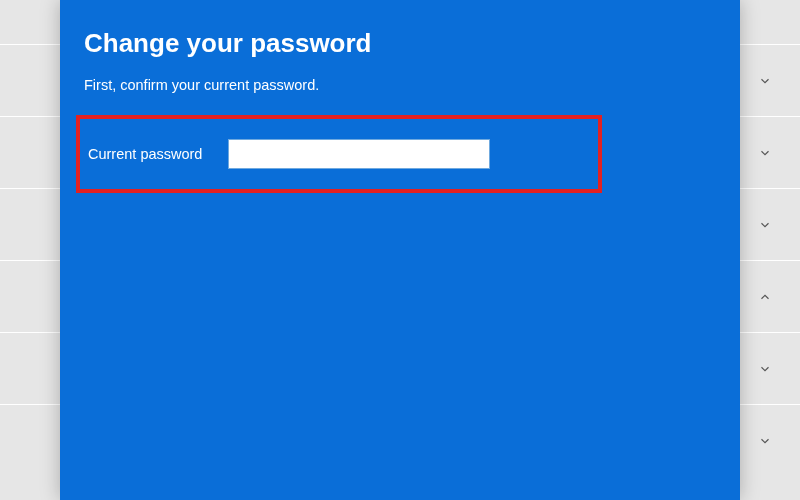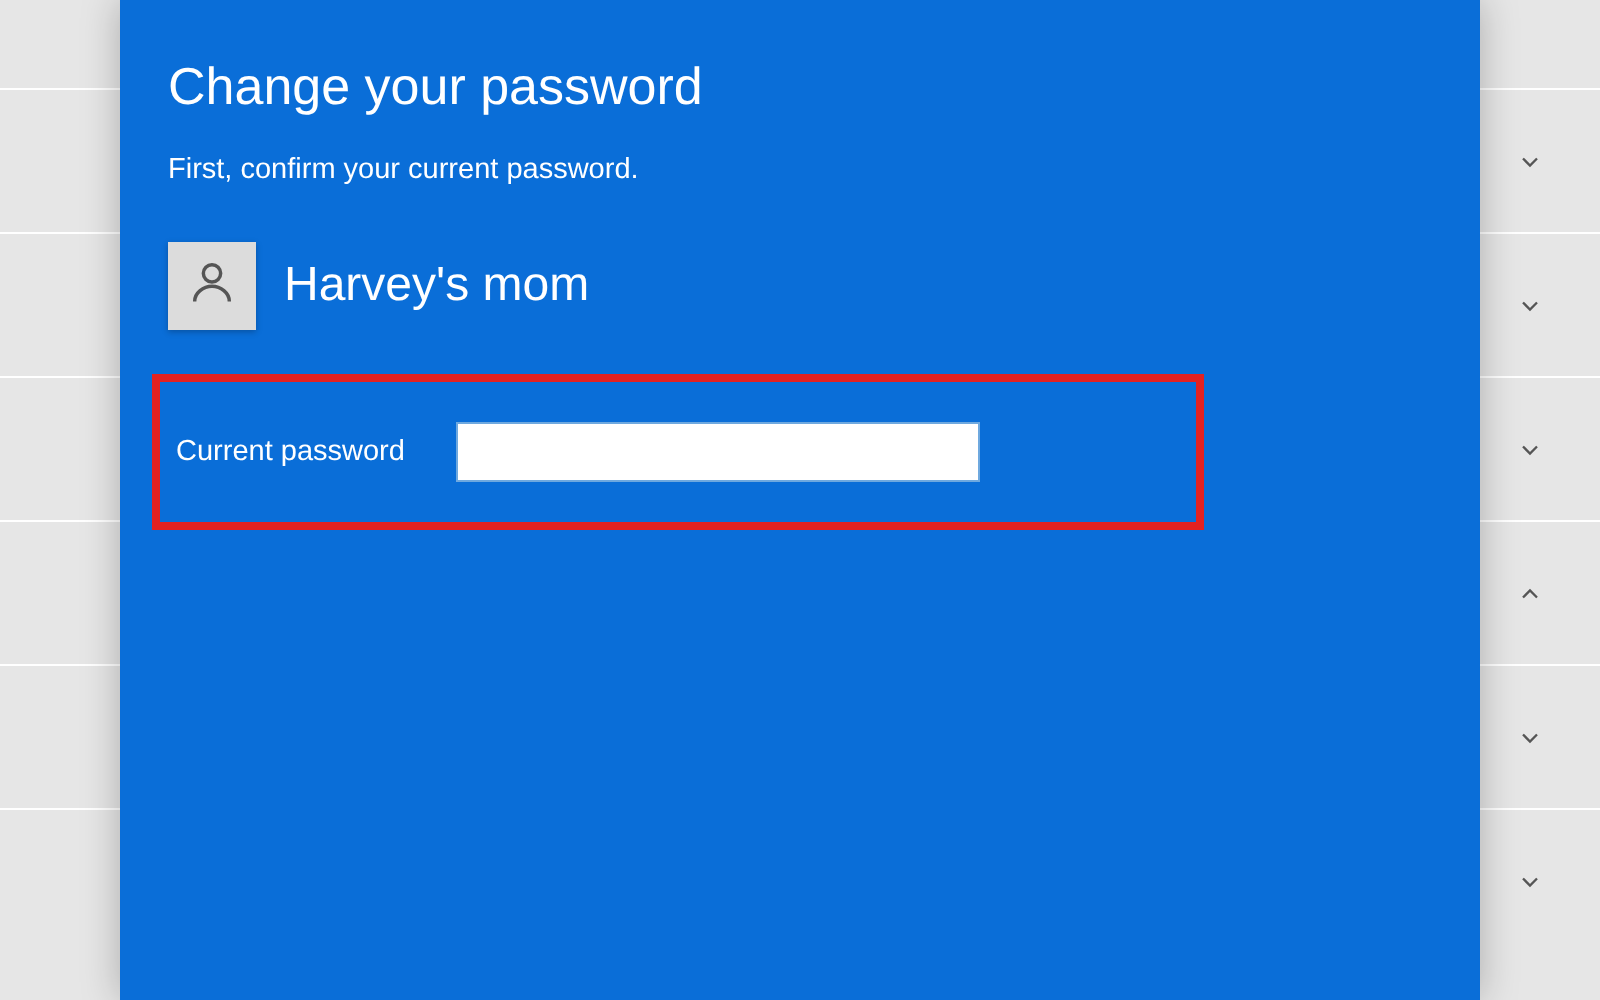--- a/index.html
+++ b/index.html
@@ -33,21 +33,21 @@
       left: 60px;
       width: 680px;
       background: #0a6ed8;
       color: #ffffff;
       box-shadow: 0 0 18px rgba(0,0,0,0.25);
       padding: 28px 24px 24px 24px;
       font-weight: 300;
     }
     .title {
       font-size: 26px;
-      font-weight: 400;
+      font-weight: 700;
     }
     .subtitle {
       margin-top: 18px;
       font-size: 14.5px;
     }
     .user-row {
       margin-top: 28px;
       display: flex;
       align-items: center;
       gap: 14px;
@@ -139,31 +139,20 @@
           <polyline points="6 9 12 15 18 9"></polyline>
         </svg>
     </span>
   </div>
 </div>
 
 <div class="overlay">
   <div class="title">Change your password</div>
   <div class="subtitle">First, confirm your current password.</div>
 
-  <div class="user-row">
-    <div class="avatar">
-      <span>
-        <svg width="26" height="26" viewBox="0 0 24 24" fill="none" stroke="#555" stroke-width="1.6">
-          <circle cx="12" cy="8" r="4"></circle>
-          <path d="M4 21c0-4 4-7 8-7s8 3 8 7"></path>
-        </svg>
-      </span>
-    </div>
-    <div class="user-name">Harvey's  mom</div>
-  </div>
 
   <div class="highlight-box">
     <div class="field-row">
       <div class="field-label">Current password</div>
       <input type="password" class="password-input" autofocus="" value="" style="">
     </div>
   </div>
 </div>
 
 </body></html>

